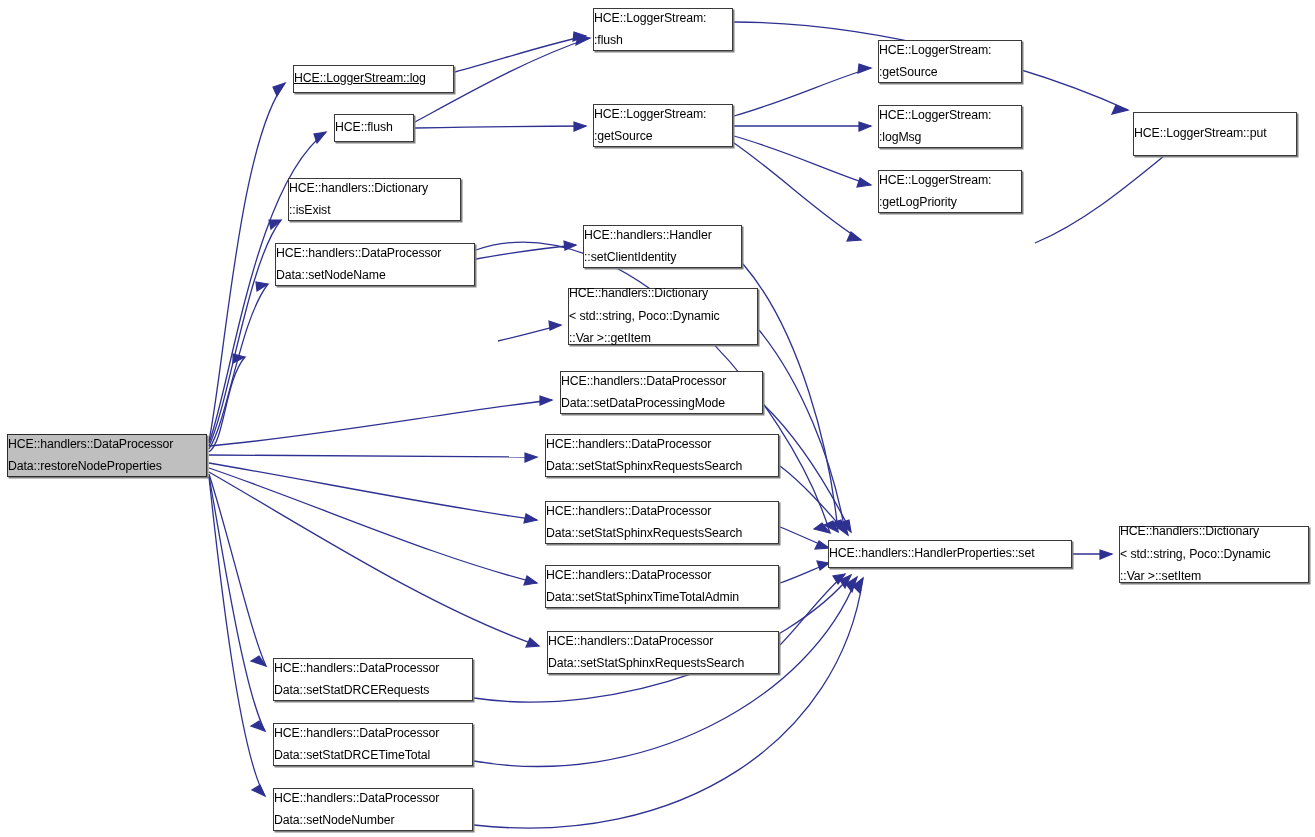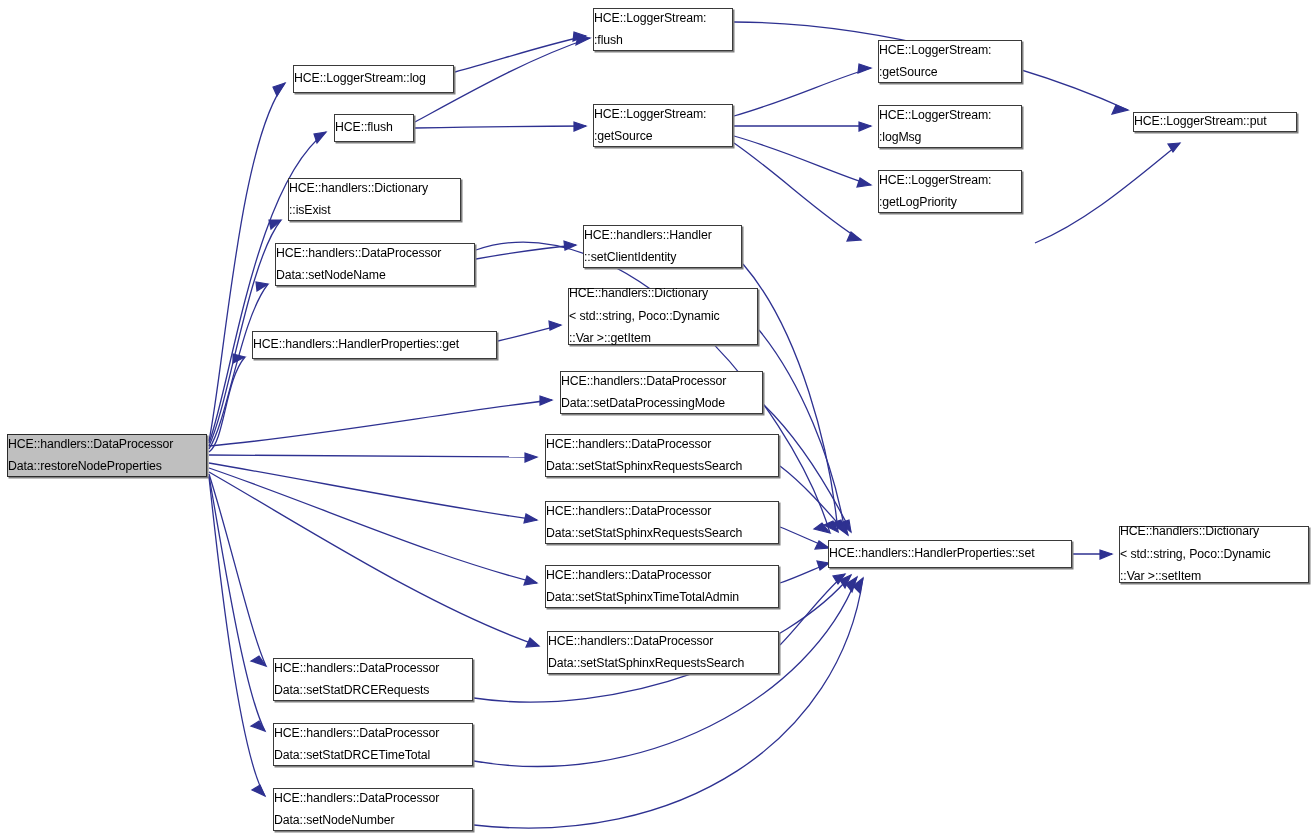--- a/index.html
+++ b/index.html
@@ -212,21 +212,21 @@
       <g>
         <path d="M 1073 554 C 1085 554 1098 554 1112 554" fill="none" stroke="#2e3191" stroke-width="1.3"></path>
         <path d="M1112,554 L1100,550 L1100,559 Z" fill="#2e3191" stroke="#2e3191" stroke-width="1.2" stroke-linejoin="miter"></path>
       </g>
     </svg>
   <div id="node-layer">
       <div class="node root" style="left: 7px; top: 434px; width: 200px; height: 43px;">
         <span class="ln">HCE::handlers::DataProcessor</span>
         <span class="ln">Data::restoreNodeProperties</span>
       </div>
-      <div class="node" style="left: 293px; top: 65px; width: 161px; height: 28px;">
+      <div class="node" style="left: 293px; top: 65px; width: 161px; height: 28px; text-decoration: underline;">
         <span class="ln">HCE::LoggerStream::log</span>
       </div>
       <div class="node" style="left: 334px; top: 114px; width: 80px; height: 28px;">
         <span class="ln">HCE::flush</span>
       </div>
       <div class="node" style="left: 593px; top: 8px; width: 140px; height: 43px;">
         <span class="ln">HCE::LoggerStream:</span>
         <span class="ln">:flush</span>
       </div>
       <div class="node" style="left: 593px; top: 104px; width: 140px; height: 43px;">
@@ -238,33 +238,30 @@
         <span class="ln">:getSource</span>
       </div>
       <div class="node" style="left: 878px; top: 105px; width: 144px; height: 43px;">
         <span class="ln">HCE::LoggerStream:</span>
         <span class="ln">:logMsg</span>
       </div>
       <div class="node" style="left: 878px; top: 170px; width: 144px; height: 43px;">
         <span class="ln">HCE::LoggerStream:</span>
         <span class="ln">:getLogPriority</span>
       </div>
-      <div class="node" style="left: 1133px; top: 112px; width: 164px; height: 20px;">
+      <div class="node" style="left: 1133px; top: 112px; width: 164px; height: 44px;">
         <span class="ln">HCE::LoggerStream::put</span>
       </div>
       <div class="node" style="left: 288px; top: 178px; width: 173px; height: 43px;">
         <span class="ln">HCE::handlers::Dictionary</span>
         <span class="ln">::isExist</span>
       </div>
       <div class="node" style="left: 275px; top: 243px; width: 200px; height: 43px;">
         <span class="ln">HCE::handlers::DataProcessor</span>
         <span class="ln">Data::setNodeName</span>
-      </div>
-      <div class="node" style="left: 252px; top: 331px; width: 245px; height: 28px;">
-        <span class="ln">HCE::handlers::HandlerProperties::get</span>
       </div>
       <div class="node" style="left: 583px; top: 225px; width: 159px; height: 43px;">
         <span class="ln">HCE::handlers::Handler</span>
         <span class="ln">::setClientIdentity</span>
       </div>
       <div class="node" style="left: 568px; top: 288px; width: 190px; height: 57px;">
         <span class="ln">HCE::handlers::Dictionary</span>
         <span class="ln">&lt; std::string, Poco::Dynamic</span>
         <span class="ln">::Var &gt;::getItem</span>
       </div>

